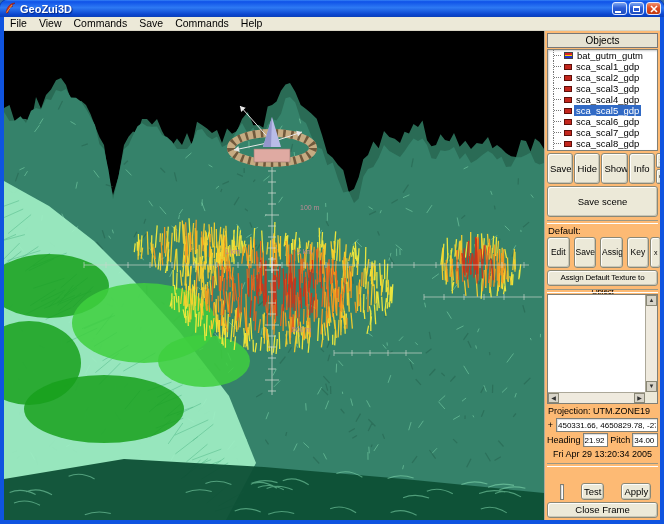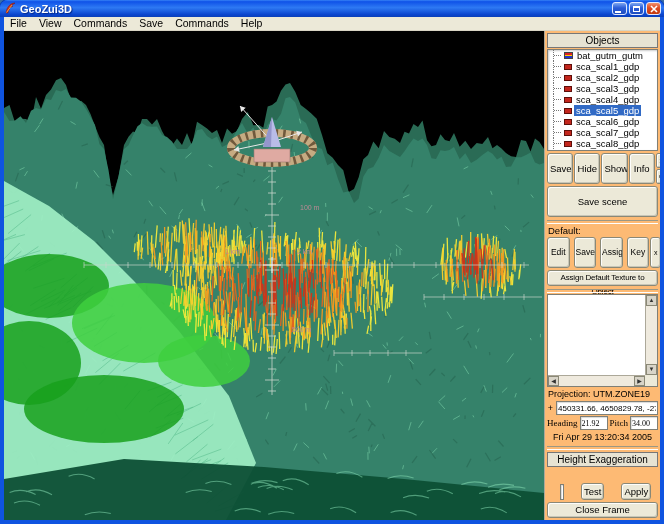--- a/index.html
+++ b/index.html
@@ -55,21 +55,21 @@
   .infobox{margin:1px 2px 0;border:1px solid #7f7f76;background:#fff;flex:1;display:grid;grid-template-columns:1fr 12px;grid-template-rows:1fr 11px;min-height:50px;}
   .info-text{overflow:hidden;}
   .ivs{border-left:1px solid #aca899;background:#efeade;display:flex;flex-direction:column;justify-content:space-between;}
   .ihs{border-top:1px solid #aca899;background:#efeade;display:flex;justify-content:space-between;}
   .ihs .sbtn{width:11px;height:10px;}
   .corner{background:#ece9d8;}
   .status-line{font-size:9px;padding:2px 3px 0;height:11px;white-space:nowrap;flex:none;}
   .posrow{display:flex;align-items:center;gap:2px;padding:1px 2px 0;height:14px;flex:none;}
   .plus{font-size:9px;width:7px;text-align:center;}
   .tkinput{background:#fff;border:1px solid #7f7f76;box-shadow:inset 1px 1px 1px rgba(0,0,0,.15);font-size:8px;font-family:inherit;height:12px;padding:0 1px;min-width:0;}
-  .hprow{display:flex;align-items:center;gap:2px;padding:1px 2px 0;height:14px;font-size:9px;flex:none;font-family:Liberation Serif, serif;}
+  .hprow{display:flex;align-items:center;gap:2px;padding:1px 2px 0;height:14px;font-size:9px;flex:none;}
   .hprow .tkinput{width:24px;flex:1;}
   .timestamp{text-align:center;font-size:9px;height:11px;padding-top:2px;flex:none;}
   .herow{display:flex;gap:17px;padding:1px 15px 0;align-items:center;flex:none;margin-top:15px;}
   .herow .tkinput{flex:1;height:14px;font-size:8.5px;}
   .herow .tkbtn{height:17px;flex:none;}
   .closeframe{height:16px;line-height:14px;margin-bottom:2px;}
 </style>
 </head>
 <body>
 
@@ -270,21 +270,20 @@
       <div class="hprow">
         <span>Heading</span>
         <input class="tkinput" value="21.92" style="">
         <span>Pitch</span>
         <input class="tkinput" value="34.00" style="">
       </div>
       <div class="timestamp">Fri Apr 29 13:20:34 2005</div>
 
       <div class="sep"></div>
 
-      <div class="phead">Height Exaggeration</div>
       <div class="herow">
         <input class="tkinput" value="200.000000" style="">
         <button class="tkbtn">Test</button>
         <button class="tkbtn">Apply</button>
       </div>
       <button class="tkbtn wide closeframe">Close Frame</button>
 
     </div>
   </div>
 </div>

